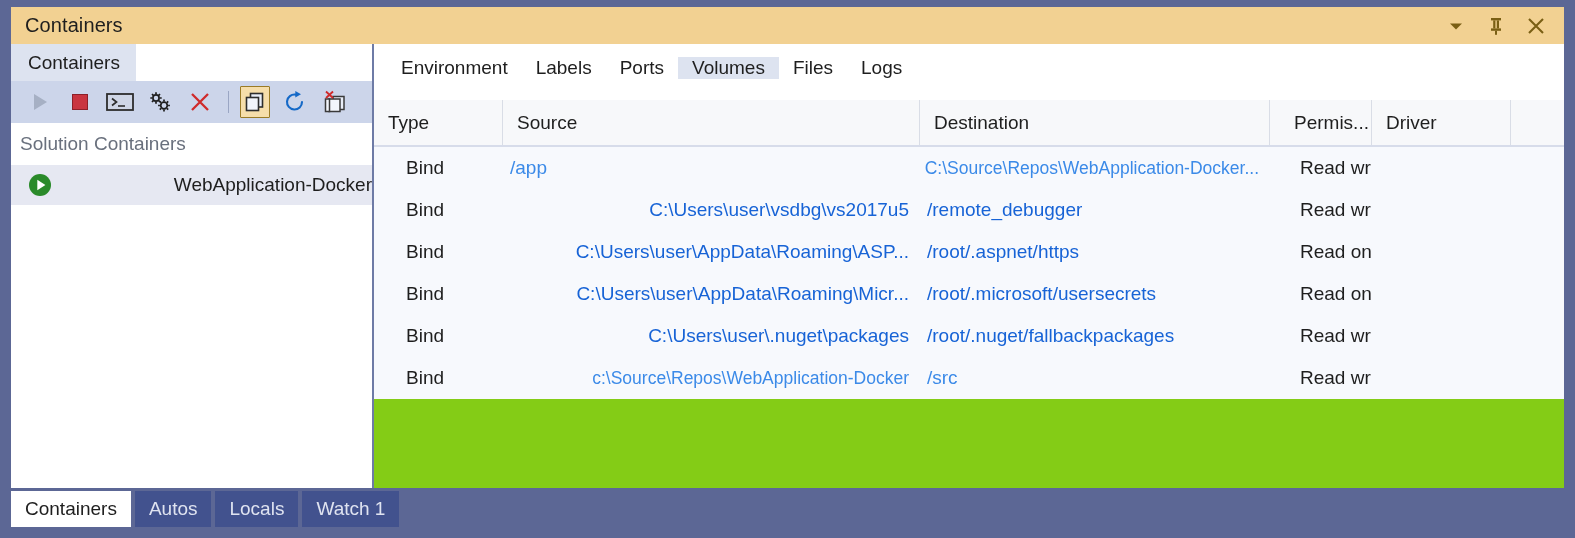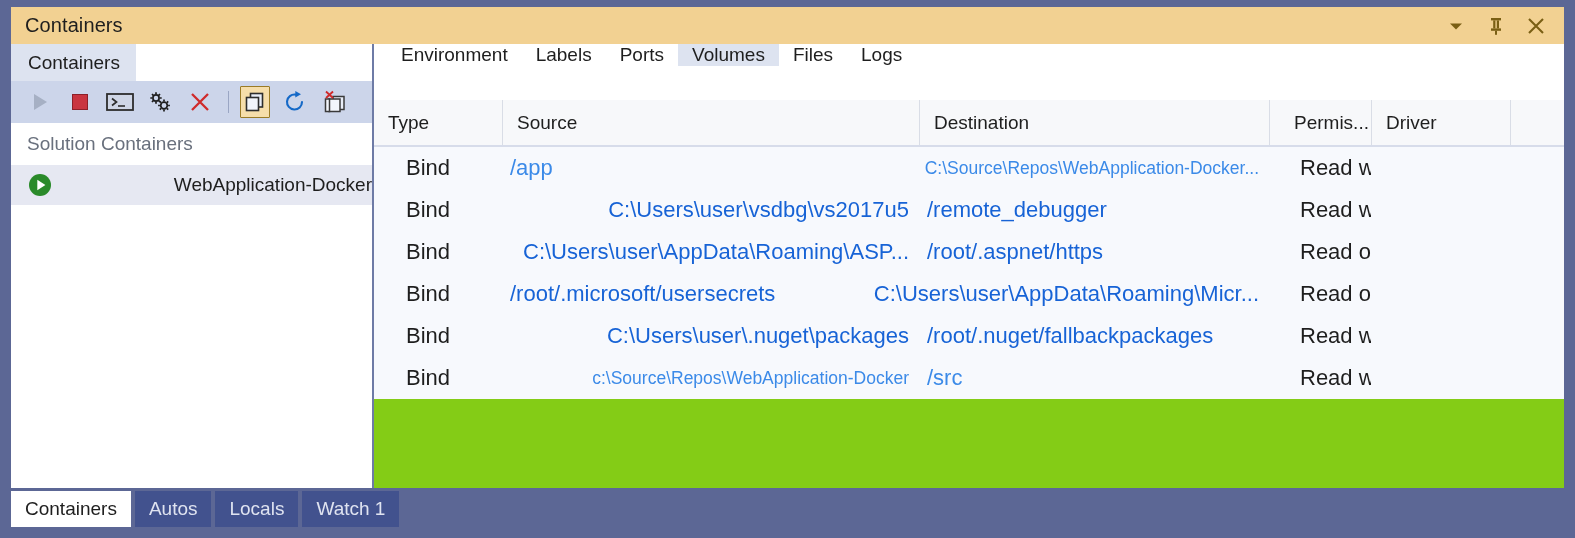--- a/index.html
+++ b/index.html
@@ -120,21 +120,21 @@
     margin: 0 11px 0 3px;
   }
 
   #solution-header {
     position: absolute;
     left: 0; top: 79px;
     width: 349px; height: 42px;
     display: flex;
     align-items: center;
     box-sizing: border-box;
-    padding-left: 16px;
+    padding-left: 9px;
     font-size: 19px;
     color: #69707d;
     background: #ffffff;
   }
   #container-row {
     position: absolute;
     left: 0; top: 121px;
     width: 361px; height: 40px;
     display: flex;
     align-items: center;
@@ -162,21 +162,21 @@
     position: absolute;
     left: 363px; top: 0;
     width: 1190px; height: 444px;
     background: #ffffff;
   }
   #right-tabs {
     position: absolute;
     left: 0; top: 0;
     height: 48px;
     display: flex;
-    align-items: flex-start;
+    align-items: center;
     padding-left: 13px;
   }
   .right-tab {
     display: flex;
     align-items: center;
     padding: 0 14px;
     font-size: 19px;
     color: #1e1e1e;
     cursor: default;
     white-space: nowrap;
@@ -217,21 +217,21 @@
     display: flex;
     align-items: center;
     height: 42px;
     background: #f7f9fd;
   }
   .cell {
     height: 42px;
     display: flex;
     align-items: center;
     box-sizing: border-box;
-    font-size: 22px;
+    font-size: 19px;
     color: #1e1e1e;
     white-space: nowrap;
     overflow: hidden;
   }
   .cell.type   { padding-left: 32px; }
   .cell.source { justify-content: flex-end; padding-right: 10px; color: #1763d6; }
   .cell.dest   { padding-left: 8px; color: #1763d6; }
   .cell.perm   { padding-left: 31px; }
   .cell.driver { padding-left: 14px; }
   .cell.source.dim { color: #3b8ae8; font-size: 17.5px; }
@@ -469,22 +469,22 @@
             <div class="row">
               <div class="cell type w-type">Bind</div>
               <div class="cell source w-source">C:\Users\user\AppData\Roaming\ASP...</div>
               <div class="cell dest w-dest">/root/.aspnet/https</div>
               <div class="cell perm w-perm">Read only</div>
               <div class="cell driver w-driver"></div>
               <div class="cell w-last"></div>
             </div>
             <div class="row">
               <div class="cell type w-type">Bind</div>
+              <div class="cell source w-source">C:\Users\user\AppData\Roaming\Micr...</div>
               <div class="cell dest w-dest">/root/.microsoft/usersecrets</div>
-              <div class="cell source w-source">C:\Users\user\AppData\Roaming\Micr...</div>
               <div class="cell perm w-perm">Read only</div>
               <div class="cell driver w-driver"></div>
               <div class="cell w-last"></div>
             </div>
             <div class="row">
               <div class="cell type w-type">Bind</div>
               <div class="cell source w-source">C:\Users\user\.nuget\packages</div>
               <div class="cell dest w-dest">/root/.nuget/fallbackpackages</div>
               <div class="cell perm w-perm">Read write</div>
               <div class="cell driver w-driver"></div>

